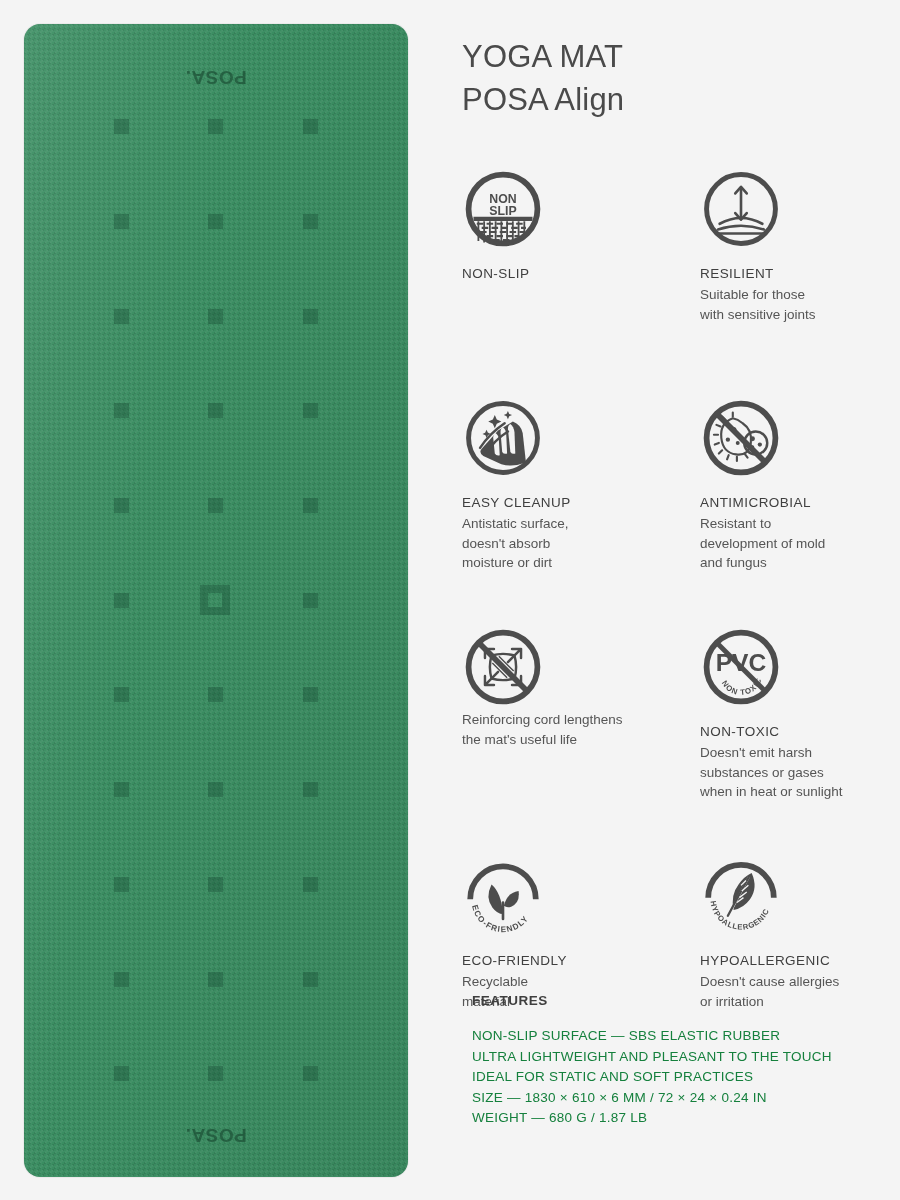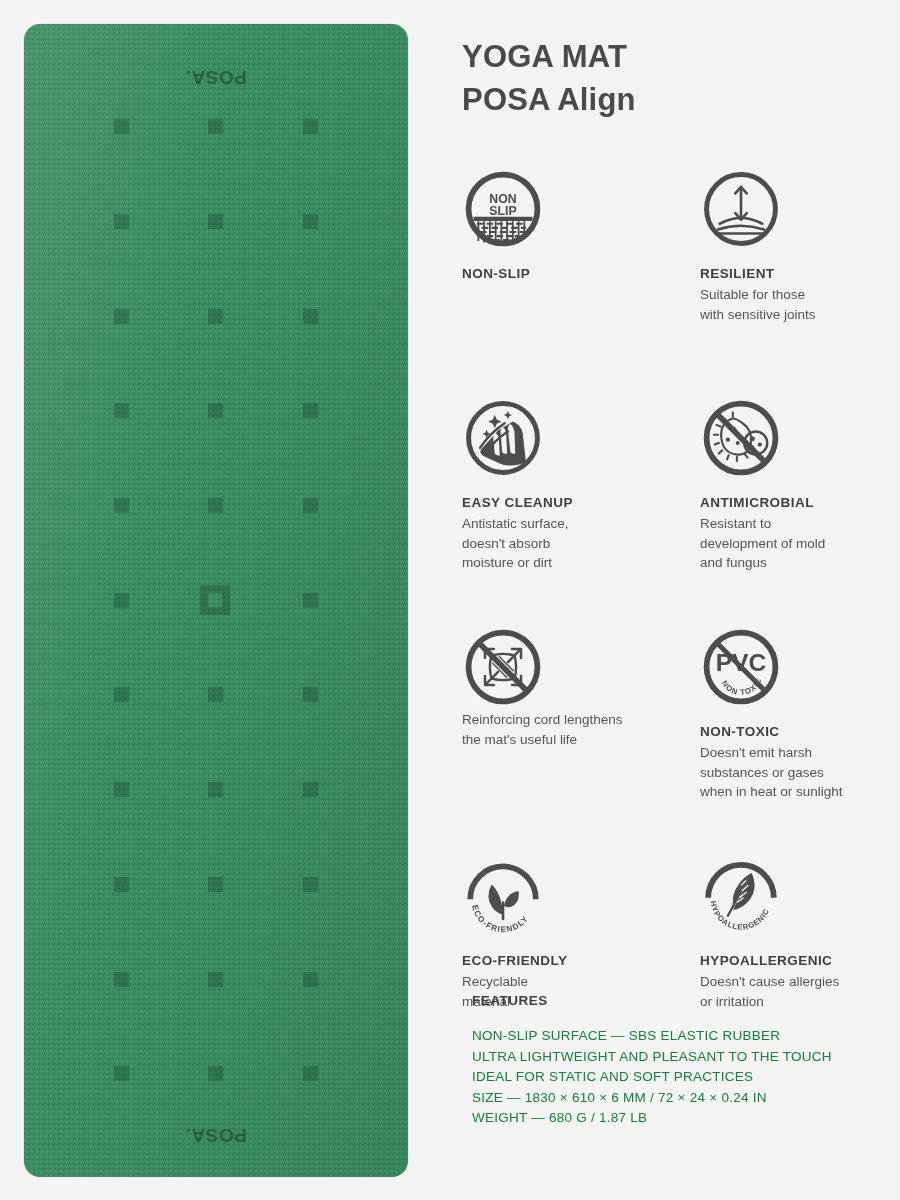--- a/index.html
+++ b/index.html
@@ -89,21 +89,21 @@
     box-sizing: border-box;
   }
   .title-block {
     position: absolute;
     left: 32px;
     top: 36px;
     width: 410px;
   }
   .title-line {
     font-size: 31px;
-    font-weight: 700;
+    font-weight: 400;
     color: #4a4a4a;
     line-height: 1.38;
     letter-spacing: 0.2px;
     white-space: nowrap;
   }
 
   .features-grid {
     position: absolute;
     left: 32px;
     top: 168px;
@@ -119,21 +119,21 @@
     box-sizing: border-box;
   }
   .feature-icon {
     width: 82px;
     height: 82px;
     display: block;
   }
   .feature-title {
     margin-top: 14px;
     font-size: 13.5px;
-    font-weight: 700;
+    font-weight: 400;
     color: #3f3f3f;
     letter-spacing: 0.45px;
     line-height: 1.42;
     text-transform: uppercase;
     white-space: pre-line;
   }
   .feature-desc {
     margin-top: 2px;
     font-size: 13.5px;
     color: #555555;

